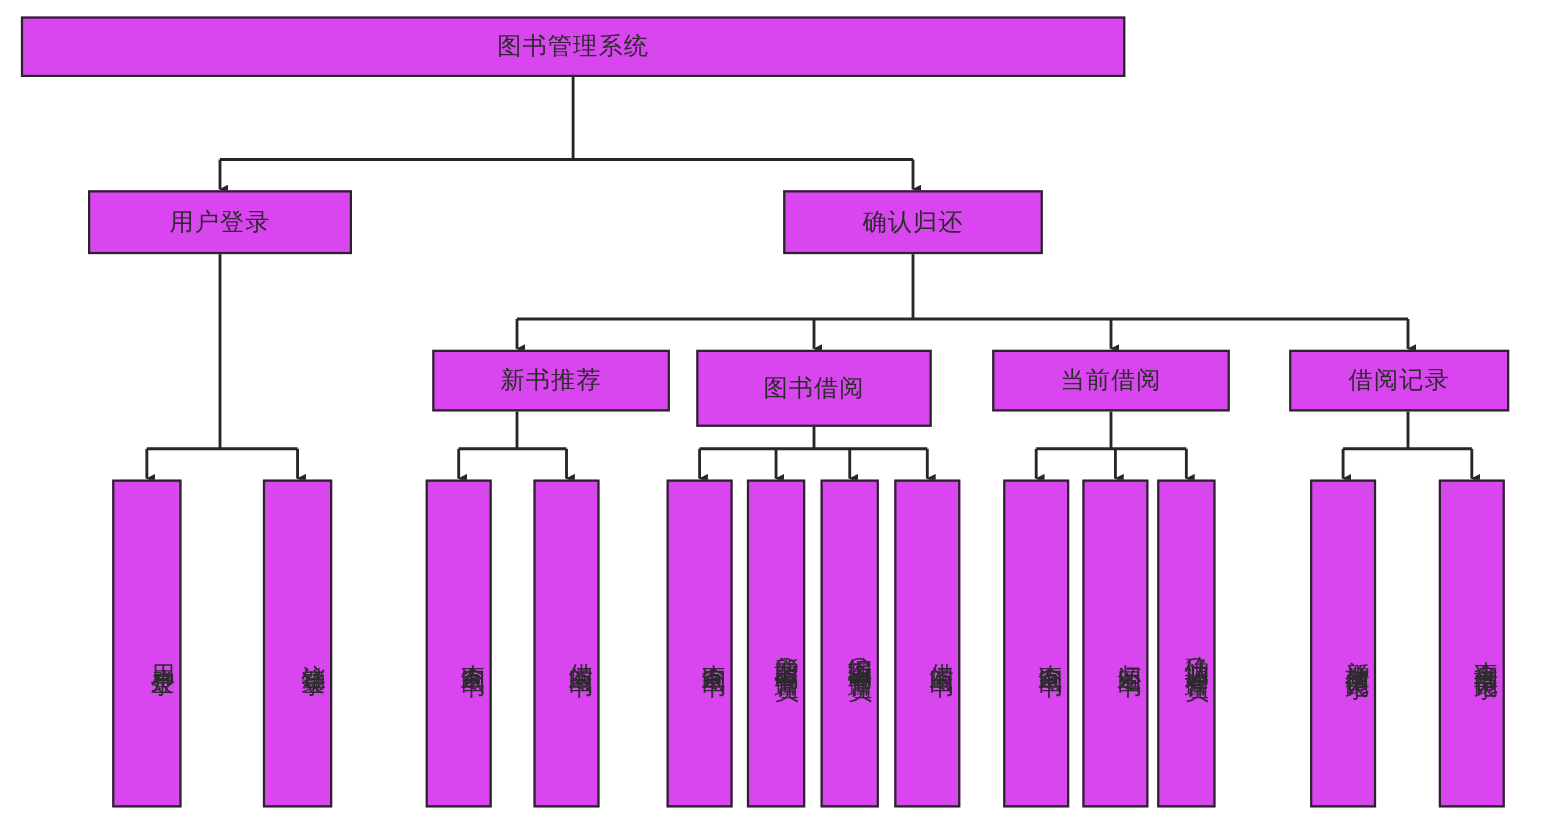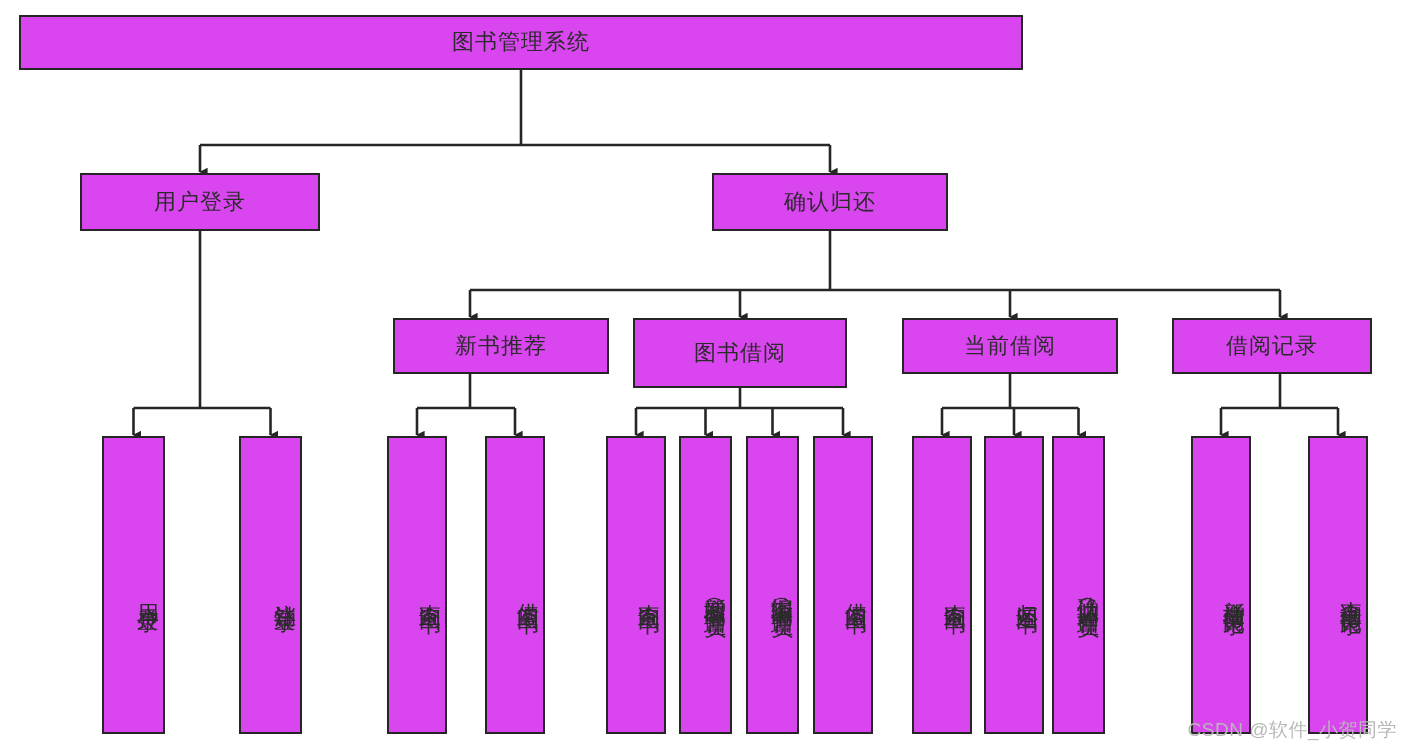--- a/index.html
+++ b/index.html
@@ -179,14 +179,13 @@
         <span class="vlabel">确认归还（管理员）</span>
       </div>
       <div class="node vert" style="left: 1191px; top: 436px; width: 60px; height: 298px;">
         <span class="vlabel">新增借阅记录</span>
       </div>
       <div class="node vert" style="left: 1308px; top: 436px; width: 60px; height: 298px;">
         <span class="vlabel">查询借阅记录</span>
       </div>
     </div>
 
-  <div id="watermark">CSDN @软件_小贺同学</div>
 </div>
 
 </body></html>

